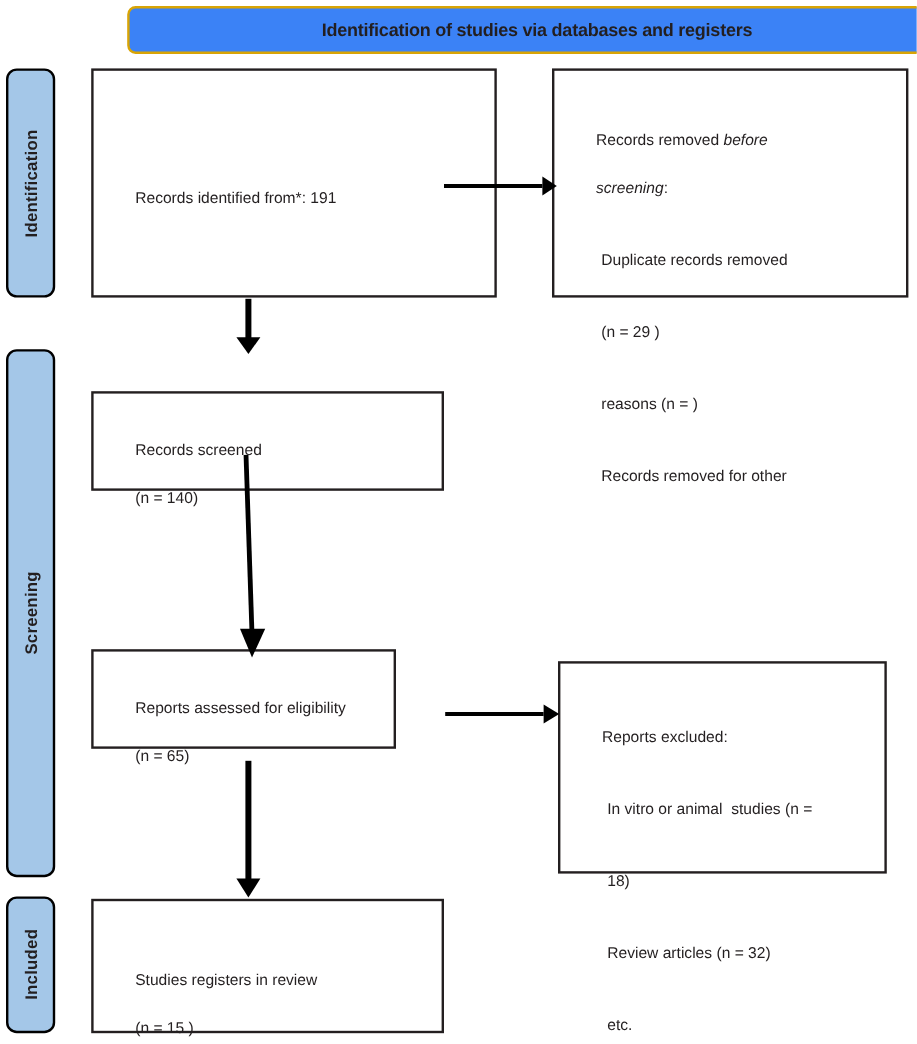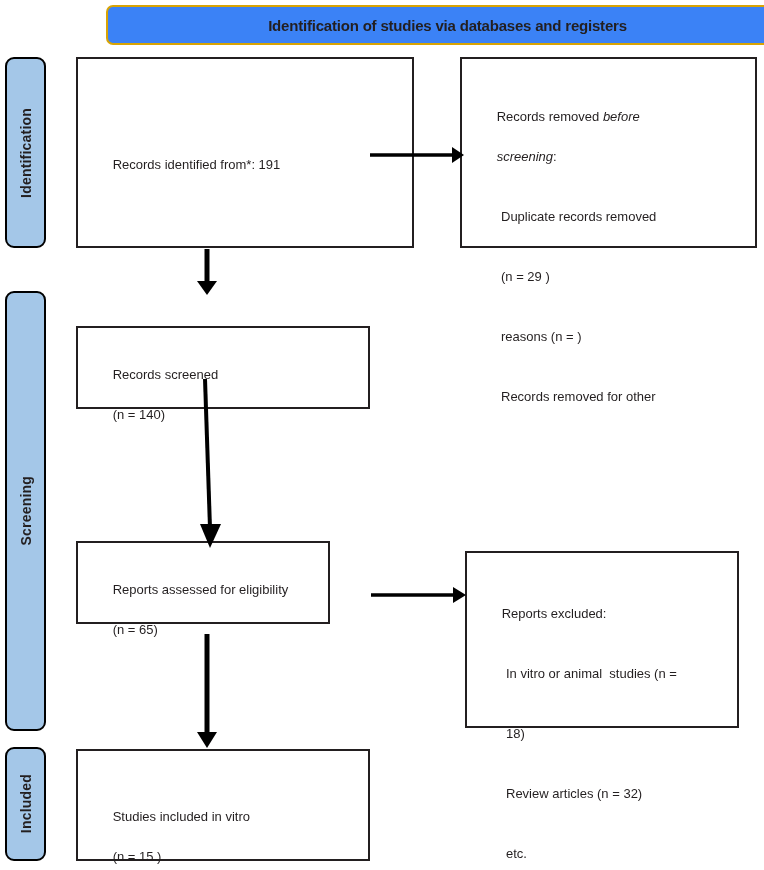--- a/index.html
+++ b/index.html
@@ -151,21 +151,21 @@
       <span>Reports excluded:</span><br>
       <span class="indent">In vitro or animal  studies (n =</span>
       <span class="indent">18)</span>
       <span class="indent">Review articles (n = 32)</span>
       <span class="indent">etc.</span>
     </div>
   </div>
 
   <div class="box" style="left:76px; top:749px; width:294px; height:112px;">
     <div class="box-text" style="left:13px; top:36px; width:270px;">
-      <span>Studies included in vitro</span><br>
+      <span>Studies registers in review</span><br>
       <span>(n = 15 )</span>
     </div>
   </div>
 
   <svg class="arrowlayer" viewBox="0 0 764 870">
 
     <g>
       <line x1="370" y1="155" x2="452" y2="155" stroke="#000000" stroke-width="3.5"></line>
       <polygon points="452,147 464,155 452,163" fill="#000000"></polygon>
     </g>

